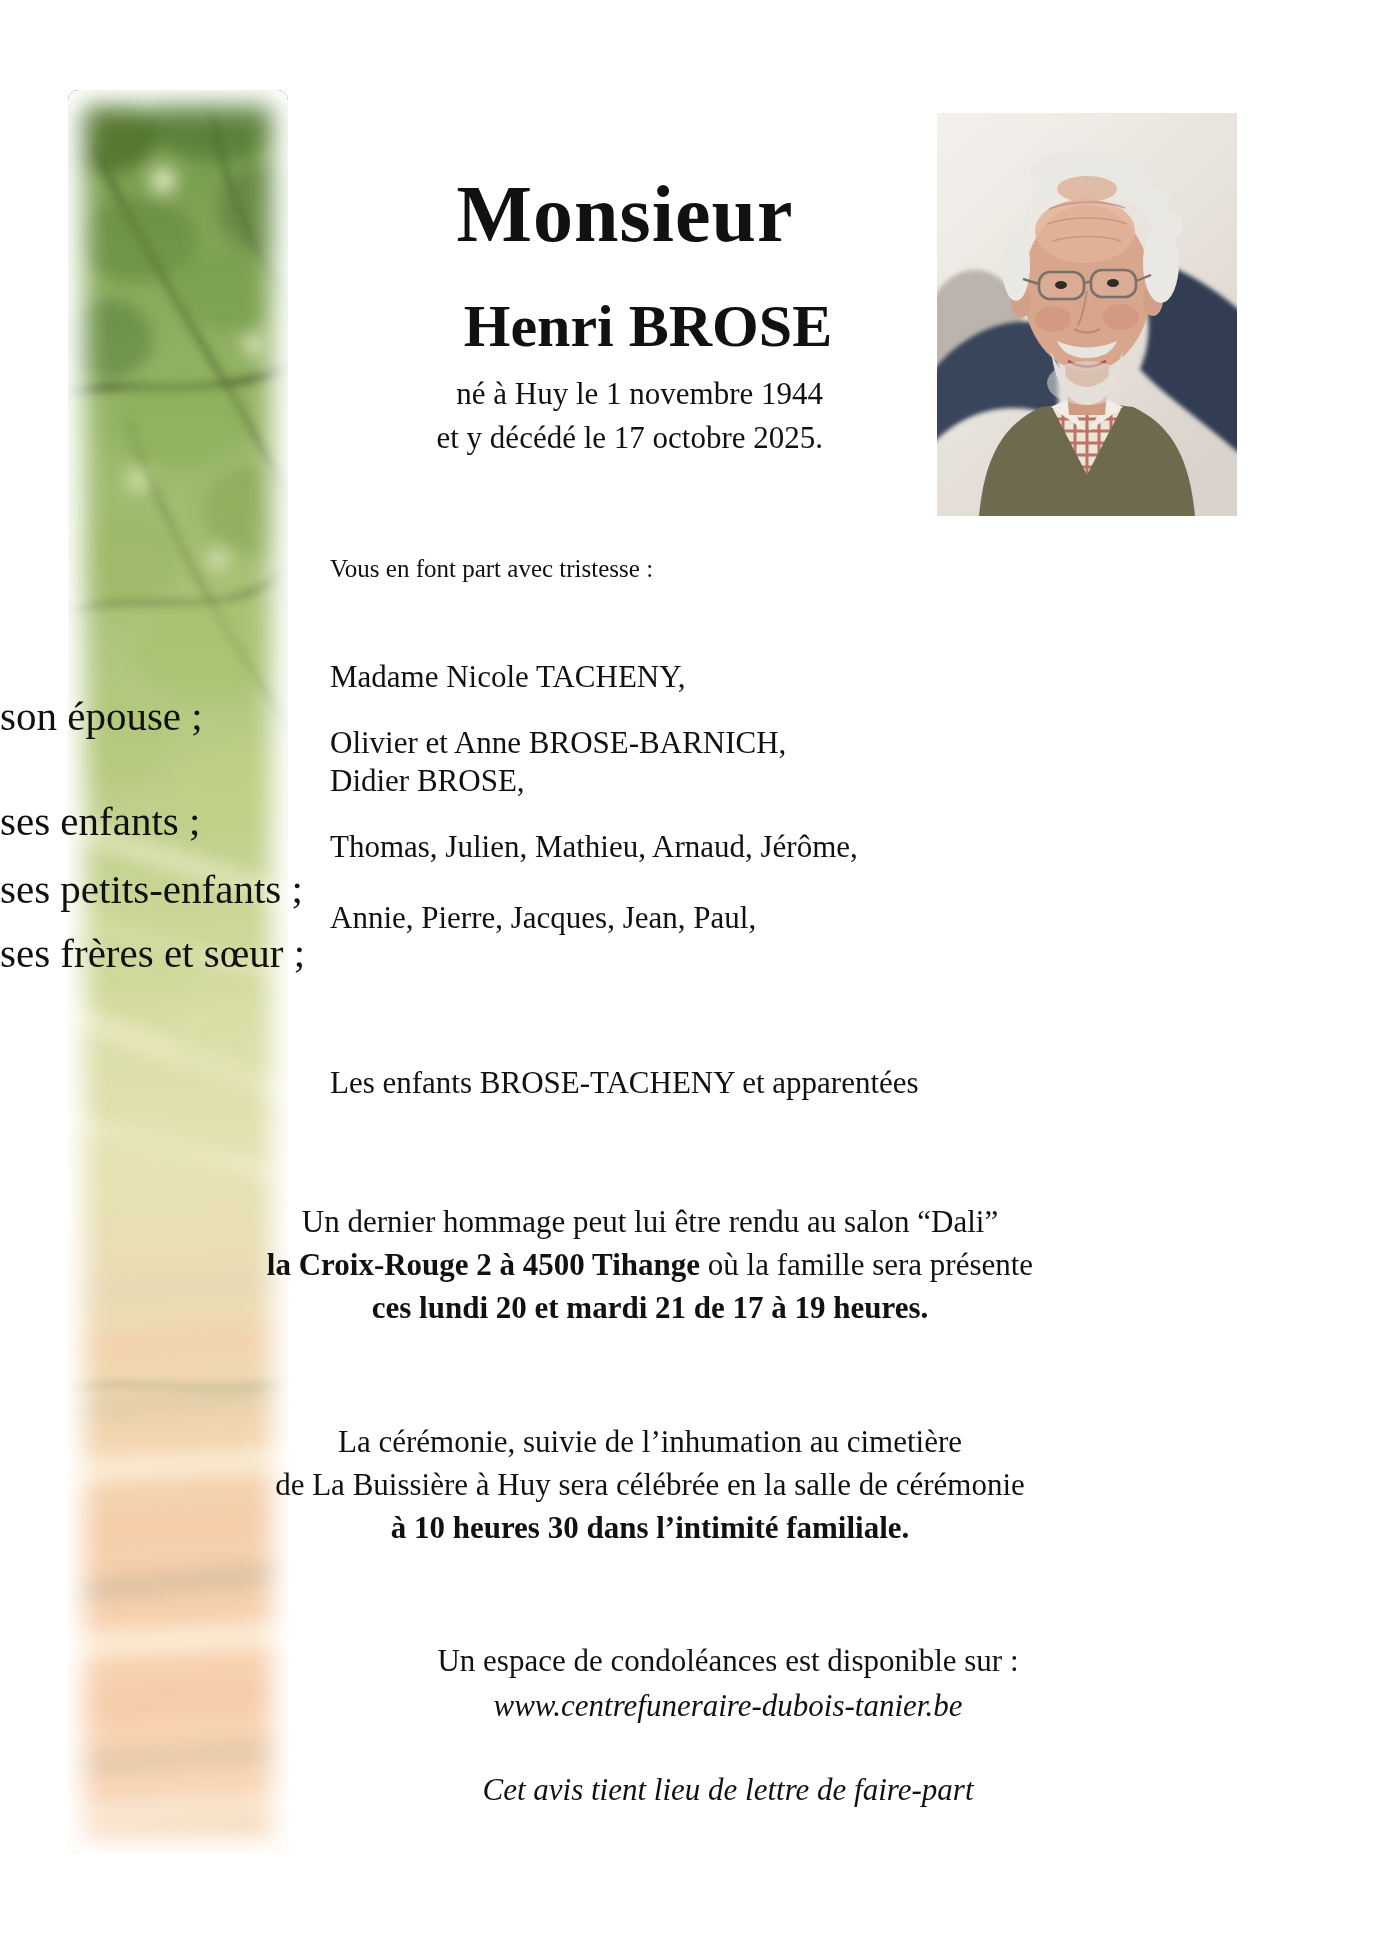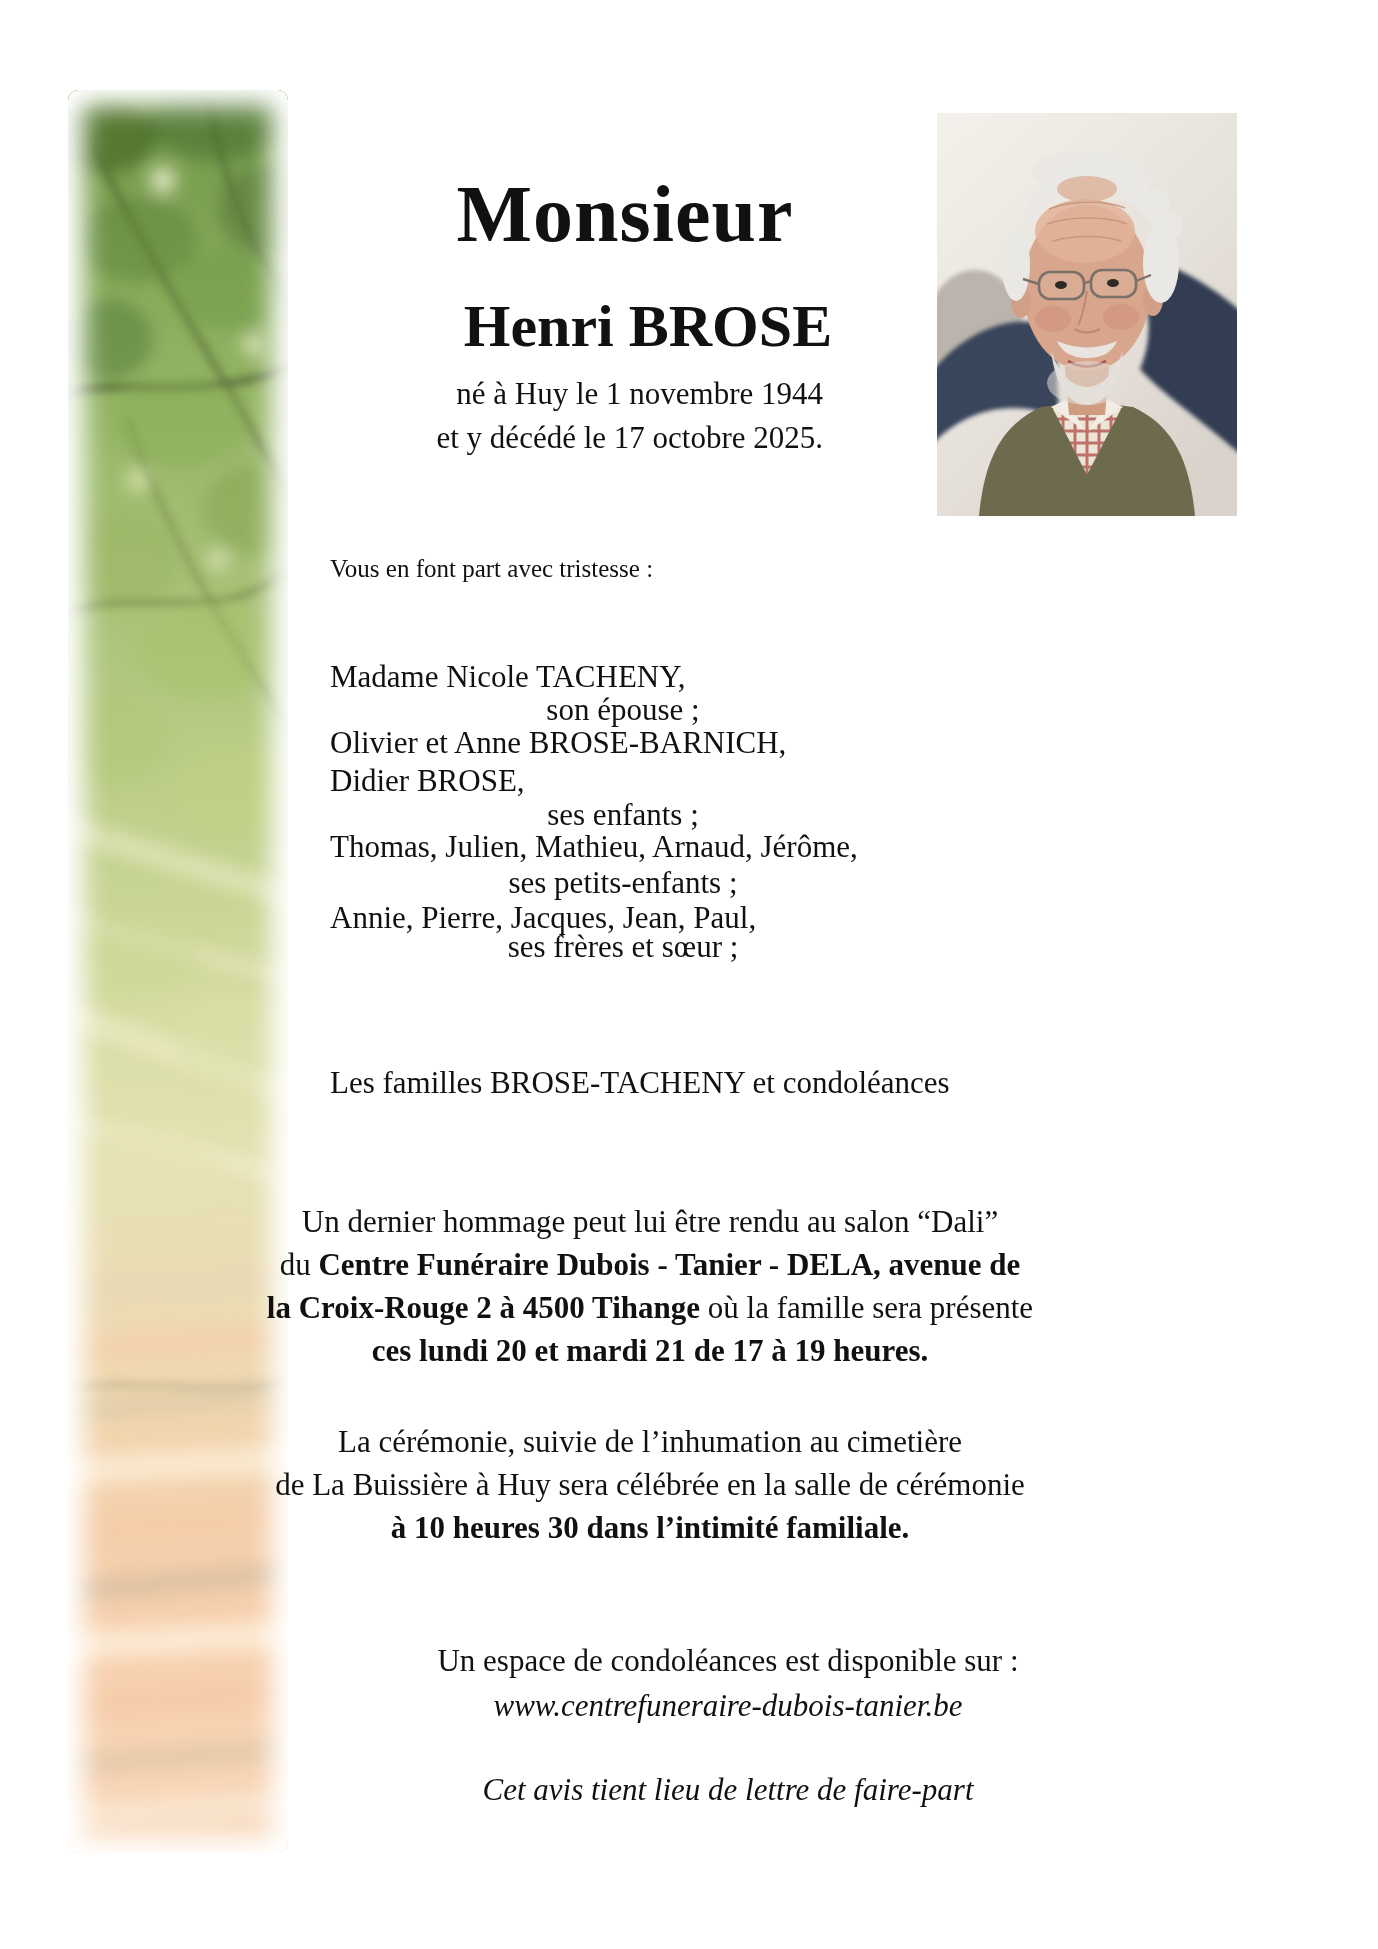--- a/index.html
+++ b/index.html
@@ -43,21 +43,21 @@
   .deceased-name{
     left:448px;top:296px;width:400px;text-align:center;
     font-size:60px;font-weight:bold;line-height:1;
   }
   .dates{
     left:411px;top:372px;width:400px;text-align:right;
     font-size:31px;line-height:44px;margin-left:12px;
   }
   .announce{left:330px;top:555px;font-size:25px;text-align:right;}
   .fam-names{left:330px;font-size:31px;}
-  .fam-rel{left:0;right:0;text-align:center;padding-right:118px;font-size:31px;}
+  .fam-rel{left:0;right:0;text-align:left;padding-right:118px;font-size:41px;}
   .families-line{left:330px;top:1065px;font-size:31px;}
   .center-block{
     text-align:center;font-size:31px;line-height:43px;
   }
   .tribute{left:0;right:64px;top:1200px;}
   .ceremony{left:0;right:64px;top:1420px;}
   .condolences{left:92px;right:0;top:1638px;line-height:45px;}
   .footer-note{left:92px;right:0;top:1772px;text-align:center;font-size:31px;font-style:italic;}
   .b{font-weight:bold;}
   .it{font-style:italic;}
@@ -224,25 +224,24 @@
   <div class="abs fam-names" style="top:659px">Madame Nicole TACHENY,</div>
   <div class="abs fam-rel" style="top:692px">son épouse ;</div>
   <div class="abs fam-names" style="top:725px">Olivier et Anne BROSE-BARNICH,</div>
   <div class="abs fam-names" style="top:763px">Didier BROSE,</div>
   <div class="abs fam-rel" style="top:797px">ses enfants ;</div>
   <div class="abs fam-names" style="top:829px">Thomas, Julien, Mathieu, Arnaud, Jérôme,</div>
   <div class="abs fam-rel" style="top:865px">ses petits-enfants ;</div>
   <div class="abs fam-names" style="top:900px">Annie, Pierre, Jacques, Jean, Paul,</div>
   <div class="abs fam-rel" style="top:929px">ses frères et sœur ;</div>
 
-  <div class="abs families-line">Les familles BROSE-TACHENY et condoléances</div>
+  <div class="abs families-line">Les enfants BROSE-TACHENY et apparentées</div>
 
   <div class="abs center-block tribute">
     <div><span>Un dernier hommage peut lui être rendu au salon “Dali”</span></div>
-    <div><span>du </span><span class="b">Centre Funéraire Dubois - Tanier - DELA, avenue de</span></div>
     <div><span class="b">la Croix-Rouge 2 à 4500 Tihange</span><span> où la famille sera présente</span></div>
     <div><span class="b">ces lundi 20 et mardi 21 de 17 à 19 heures.</span></div>
   </div>
 
   <div class="abs center-block ceremony">
     <div><span>La cérémonie, suivie de l’inhumation au cimetière</span></div>
     <div><span>de La Buissière à Huy sera célébrée en la salle de cérémonie</span></div>
     <div><span class="b">à 10 heures 30 dans l’intimité familiale.</span></div>
   </div>
 

